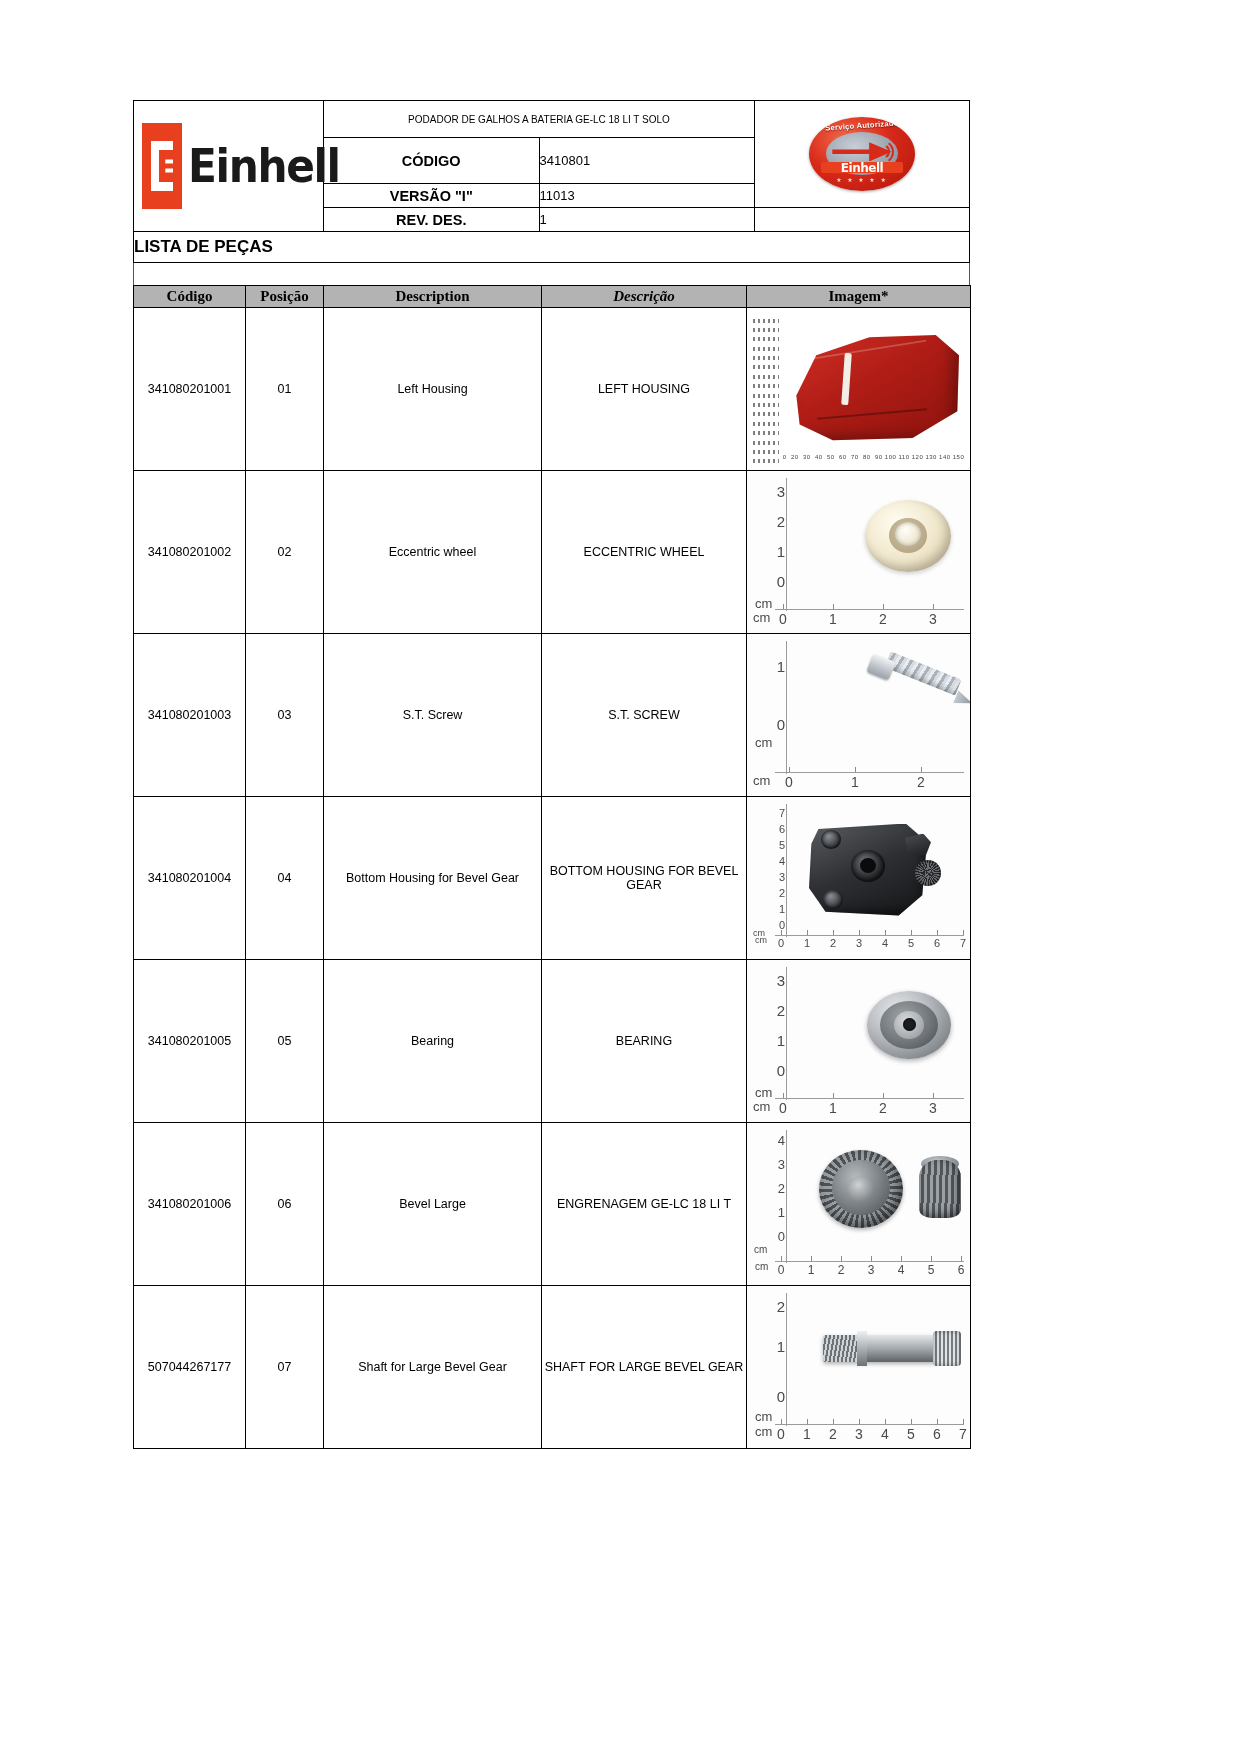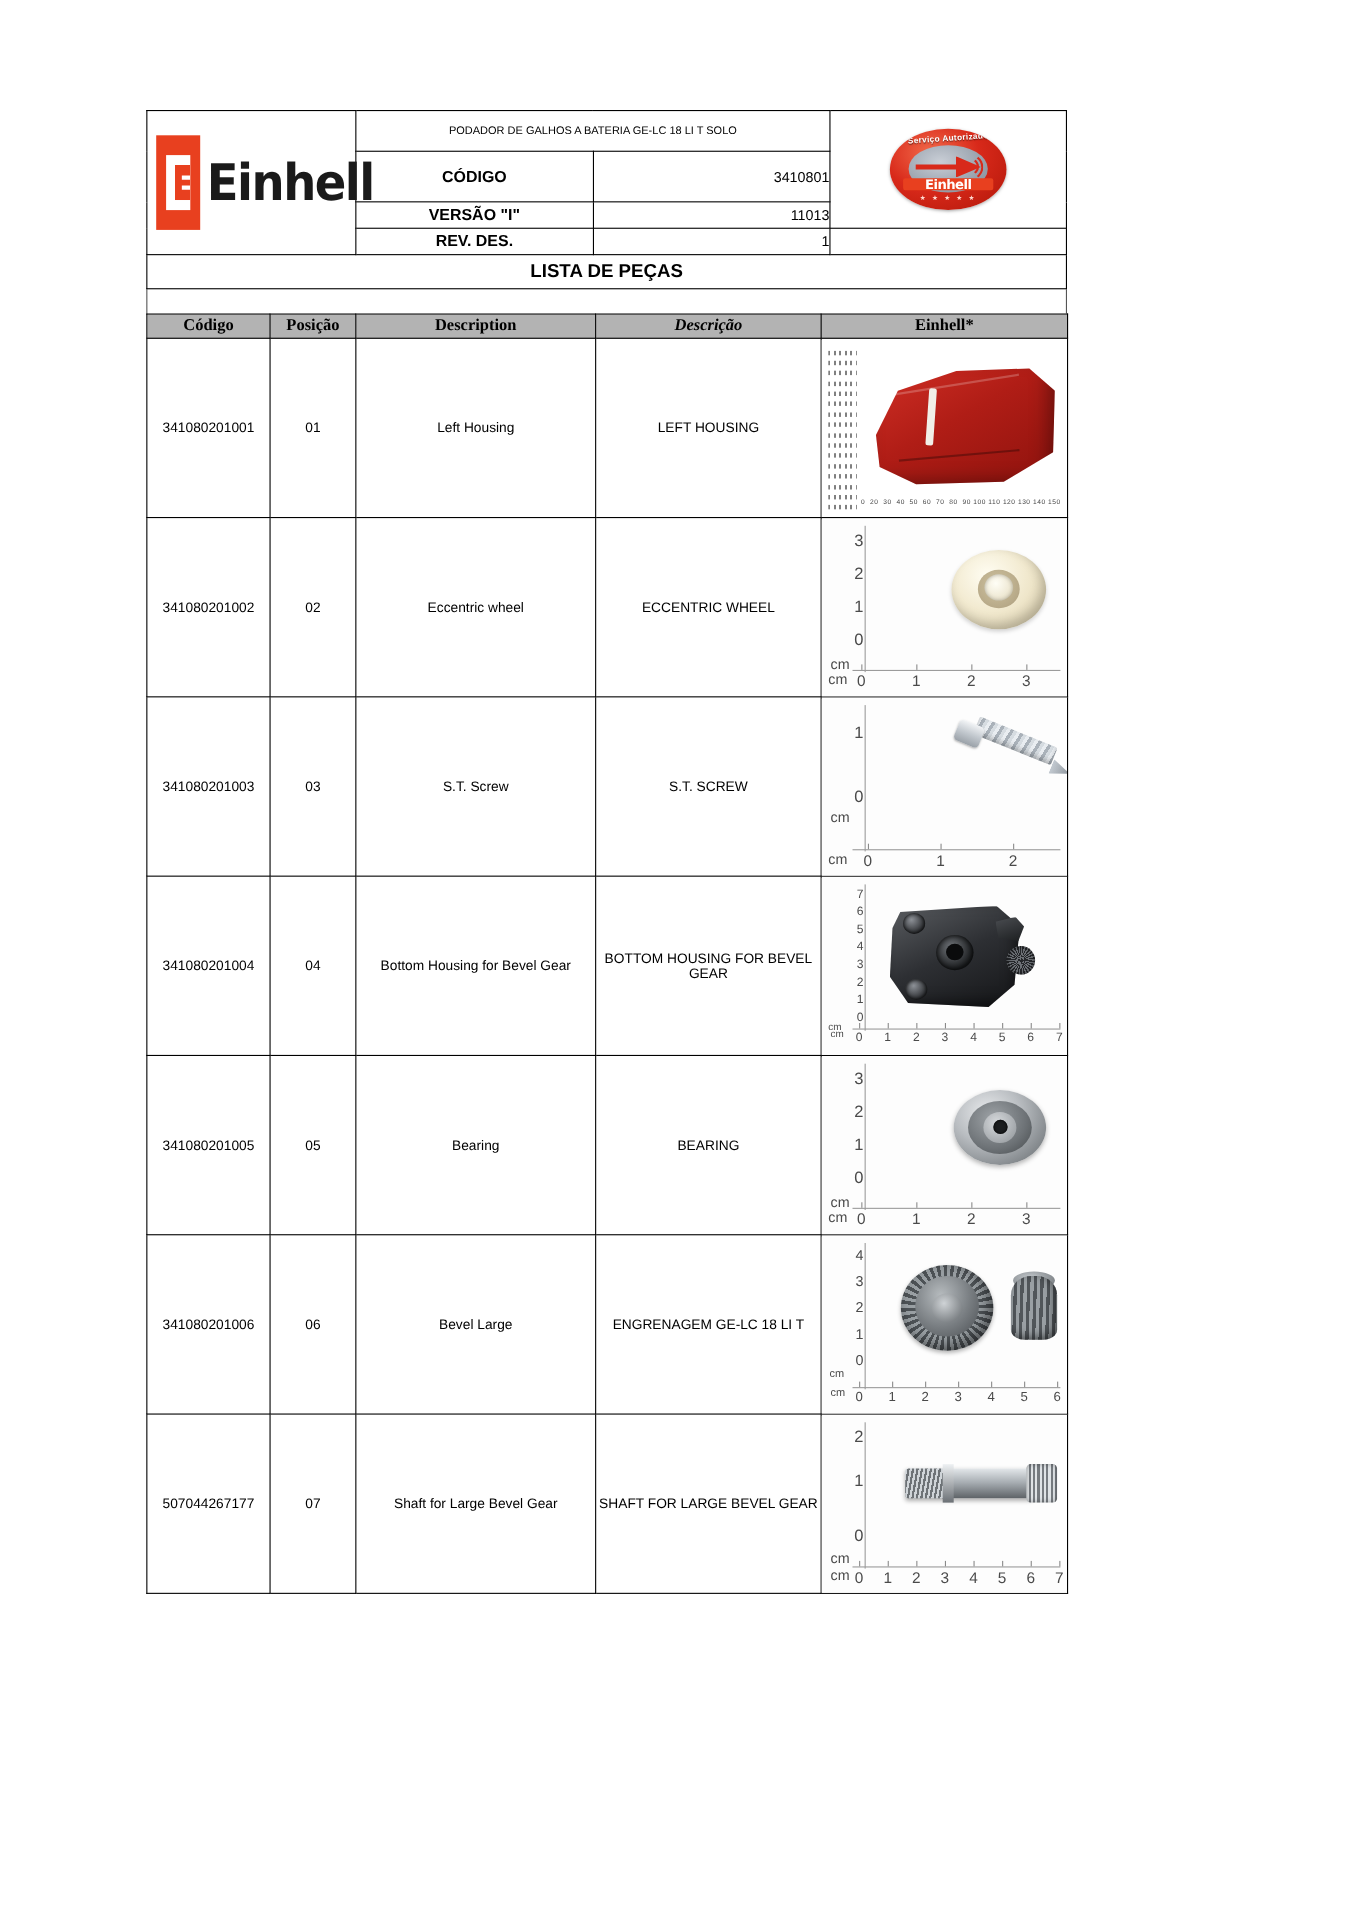--- a/index.html
+++ b/index.html
@@ -33,21 +33,21 @@
   }
   .logo-text {
     font-family: "DejaVu Sans", sans-serif;
     font-weight: 700; font-size: 46px; letter-spacing: -1.5px;
     color: #1a1a1a; margin-left: 6px; line-height: 1;
     transform: scaleX(0.92); transform-origin: left center;
   }
 
   .title-cell { height: 37px; text-align: center; font-size: 10px; color: #000; }
   .lbl-cell { width: 220px; text-align: center; font-weight: 700; font-size: 14.5px; }
-  .val-cell { width: 210px; text-align: right; font-size: 13px; margin-left: 40px; }
+  .val-cell { width: 210px; text-align: left; font-size: 13px; margin-left: 40px; }
   .badge-cell { width: 215px; text-align: center; }
 
   .r-codigo td { height: 46px; }
   .r-versao td { height: 24px; }
   .r-rev td { height: 24px; }
 
   
   .badge {
     width: 118px; height: 90px; margin: 0 auto; position: relative;
   }
@@ -88,21 +88,21 @@
     letter-spacing: -0.5px; overflow: hidden;
   }
   .badge-stars {
     position: absolute; left: 0; top: 80%; width: 100%;
     text-align: center; font-size: 6px; color: #ffd9d0; letter-spacing: 2px;
   }
 
   
   .lista-bar {
     border: 1.8px solid #000; border-top: none;
-    height: 31px; line-height: 29px; text-align: center;
+    height: 31px; line-height: 29px; text-align: left;
     font-weight: 700; font-size: 17px;
   }
 
   
   .spacer-strip { height: 22px; border-left: 1.2px solid #555; border-right: 1.2px solid #555; }
 
   
   .parts-table { width: 100%; border-collapse: collapse; table-layout: fixed; }
   .parts-table th, .parts-table td {
     border: 1.3px solid #000; padding: 0; vertical-align: middle;
@@ -382,21 +382,21 @@
 
     <div class="spacer-strip"></div>
 
     <table class="parts-table">
       <thead>
         <tr>
           <th class="c-cod">Código</th>
           <th class="c-pos">Posição</th>
           <th class="c-desc">Description</th>
           <th class="c-desr">Descrição</th>
-          <th class="c-img">Einhell*</th>
+          <th class="c-img">Imagem*</th>
         </tr>
       </thead>
       <tbody>
 
         <tr>
           <td class="cell-cod">341080201001</td>
           <td class="cell-pos">01</td>
           <td class="cell-en">Left Housing</td>
           <td class="cell-pt">LEFT HOUSING</td>
           <td class="cell-img">

